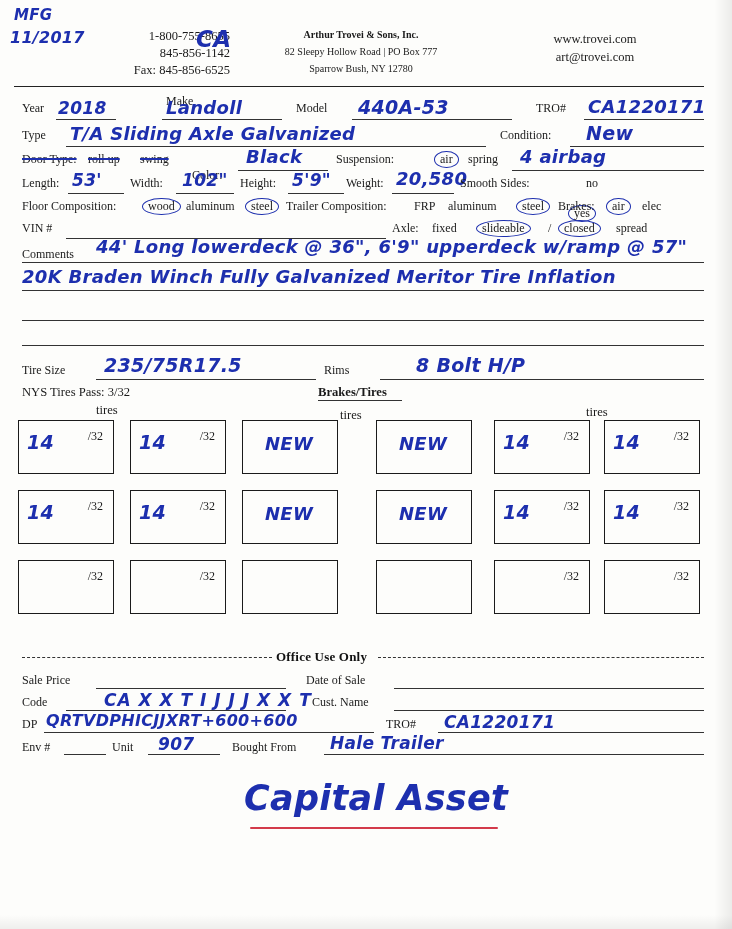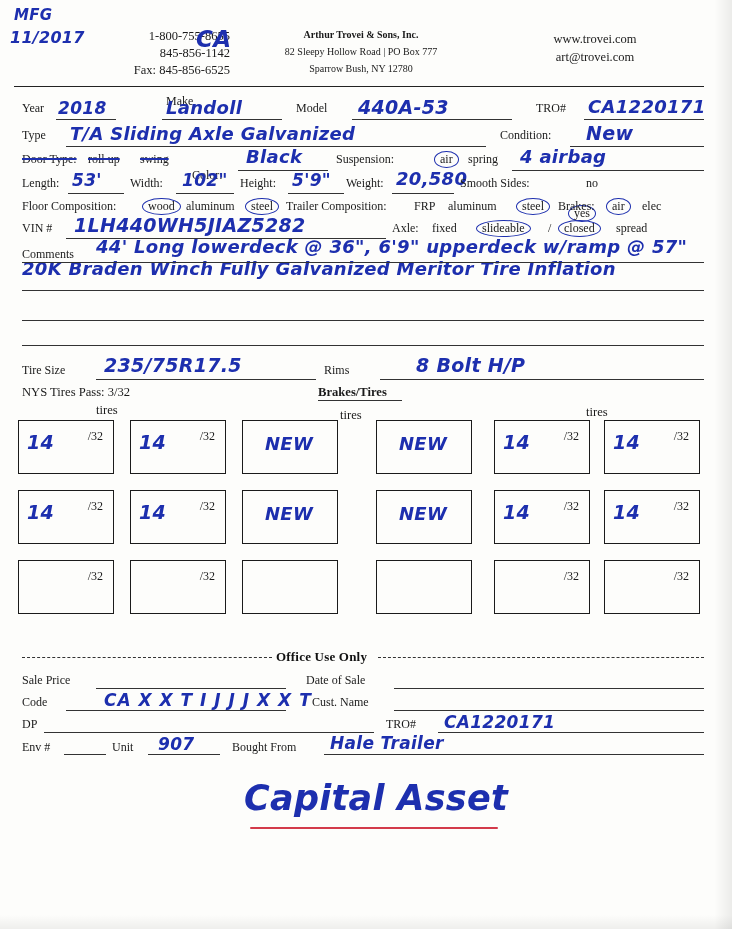--- a/index.html
+++ b/index.html
@@ -263,37 +263,36 @@
     <span class="circle printed">steel</span>
   </div>
 
   <div class="fr printed" style="left:558px; top:199px;">Brakes:</div>
   <div class="fr" style="left:606px; top:198px;">
     <span class="circle printed">air</span>
   </div>
   <div class="fr printed" style="left:642px; top:199px;">elec</div>
 
   <div class="fr printed" style="left:22px; top:221px;">VIN #</div>
-  <div class="abs hand" style="left:74px; top:214px; font-size:19px;">1LH440WH5JIAZ5282</div>
   <div class="uline" style="left:66px; top:238px; width:320px;"></div>
 
   <div class="fr printed" style="left:392px; top:221px;">Axle:</div>
   <div class="fr printed" style="left:432px; top:221px;">fixed</div>
   <div class="fr" style="left:476px; top:220px;">
     <span class="circle printed">slideable</span>
   </div>
   <div class="fr printed" style="left:548px; top:221px;">/</div>
   <div class="fr" style="left:558px; top:220px;">
     <span class="circle printed">closed</span>
   </div>
   <div class="fr printed" style="left:616px; top:221px;">spread</div>
 
   <div class="fr printed" style="left:22px; top:247px;">Comments</div>
   <div class="abs hand" style="left:96px; top:236px; font-size:18px;">44' Long lowerdeck @ 36",   6'9" upperdeck w/ramp @ 57"</div>
-  <div class="abs hand" style="left:22px; top:258px; font-size:18px;">20K Braden Winch        Fully Galvanized            Meritor Tire Inflation</div>
+  <div class="abs hand" style="left:22px; top:266px; font-size:18px;">20K Braden Winch        Fully Galvanized            Meritor Tire Inflation</div>
 
   <div class="uline" style="left:22px; top:262px; width:682px;"></div>
   <div class="uline" style="left:22px; top:290px; width:682px;"></div>
   <div class="uline" style="left:22px; top:320px; width:682px;"></div>
   <div class="uline" style="left:22px; top:345px; width:682px;"></div>
 
   <div class="fr printed" style="left:22px; top:363px;">Tire Size</div>
   <div class="abs hand" style="left:104px; top:354px; font-size:19px;">235/75R17.5</div>
   <div class="uline" style="left:96px; top:379px; width:220px;"></div>
 
@@ -392,20 +391,21 @@
 
   <div class="fr printed" style="left:22px; top:695px;">Code</div>
   <div class="abs hand" style="left:104px; top:690px; font-size:17px; letter-spacing:1px;">CA X X T I J J J X X T</div>
   <div class="uline" style="left:66px; top:710px; width:220px;"></div>
 
   <div class="fr printed" style="left:312px; top:695px;">Cust. Name</div>
   <div class="uline" style="left:394px; top:710px; width:310px;"></div>
   <div class="abs hand" style="left:400px; top:692px; font-size:16px;"></div>
 
   <div class="fr printed" style="left:22px; top:717px;">DP</div>
+  <div class="abs hand" style="left:46px; top:711px; font-size:16px;">QRTVDPHICJJXRT+600+600</div>
   <div class="uline" style="left:44px; top:732px; width:330px;"></div>
 
   <div class="fr printed" style="left:386px; top:717px;">TRO#</div>
   <div class="abs hand" style="left:444px; top:712px; font-size:17px;">CA1220171</div>
   <div class="uline" style="left:438px; top:732px; width:266px;"></div>
 
   <div class="fr printed" style="left:22px; top:740px;">Env #</div>
   <div class="uline" style="left:64px; top:754px; width:42px;"></div>
   <div class="abs hand" style="left:68px; top:736px; font-size:16px;"></div>
 

